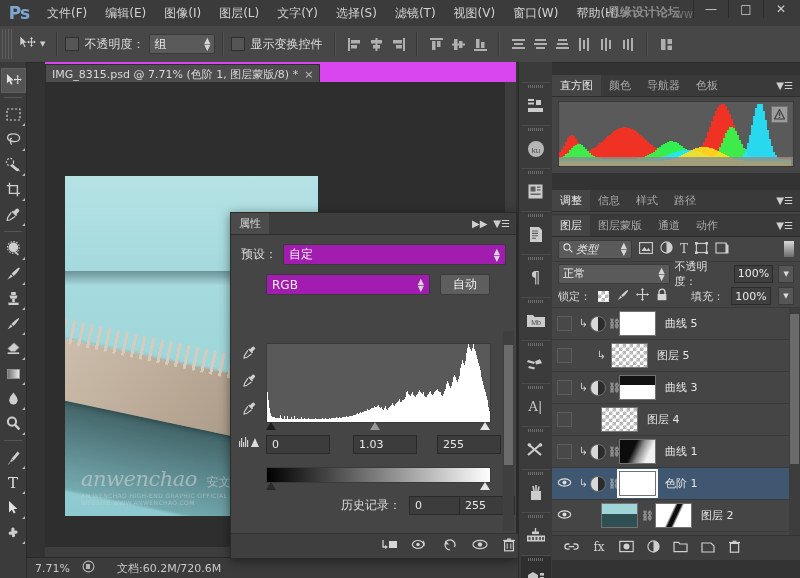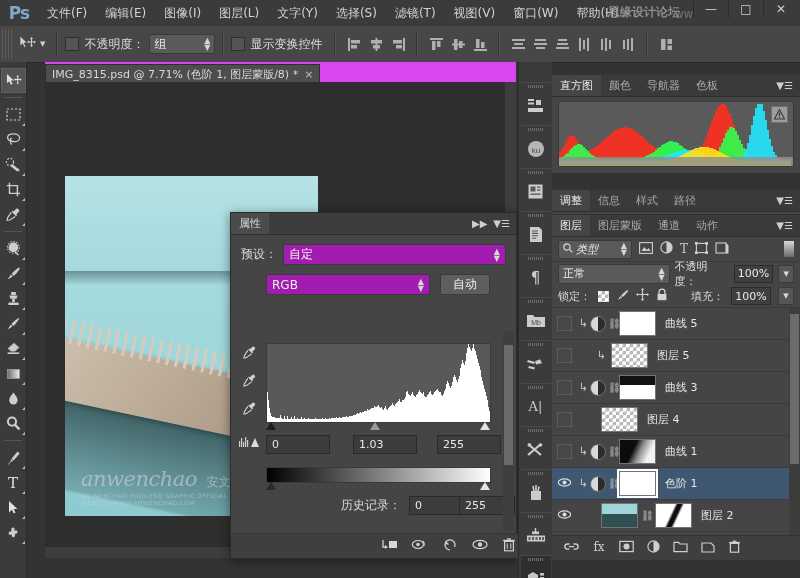--- a/index.html
+++ b/index.html
@@ -509,20 +509,30 @@
           <span class="cn">安文超</span>
           <span class="cn">高端修图</span>
         </div>
         <div class="sm">AN WENCHAO HIGH-END GRAPHIC OFFICIAL WEBSITE:WWW.ANWENCHAO.COM</div>
       </div>
     </div>
   </div>
   <div class="vscroll-doc"></div>
   <div class="hscroll-doc"></div>
 
+  <div class="statusbar">
+    <span class="zoomv">7.71%</span>
+    <span style="margin-left:12px;">
+      <svg width="13" height="13">
+          <circle cx="6.5" cy="6.5" r="5.4" fill="none" stroke="#b5b5b5" stroke-width="1.1"></circle>
+          <path d="M4 4 h4 v5 h-4 Z" fill="#b5b5b5"></path>
+        </svg>
+    </span>
+    <span class="docinfo">文档:60.2M/720.6M</span>
+  </div>
 
   <div class="props">
     <div class="props-tabbar">
       <div class="ptab">属性</div>
       <div class="pmenu">
         <span style="font-size:10px;">▶▶</span>
         <span style="font-size:10px;">▼☰</span>
       </div>
     </div>
 

